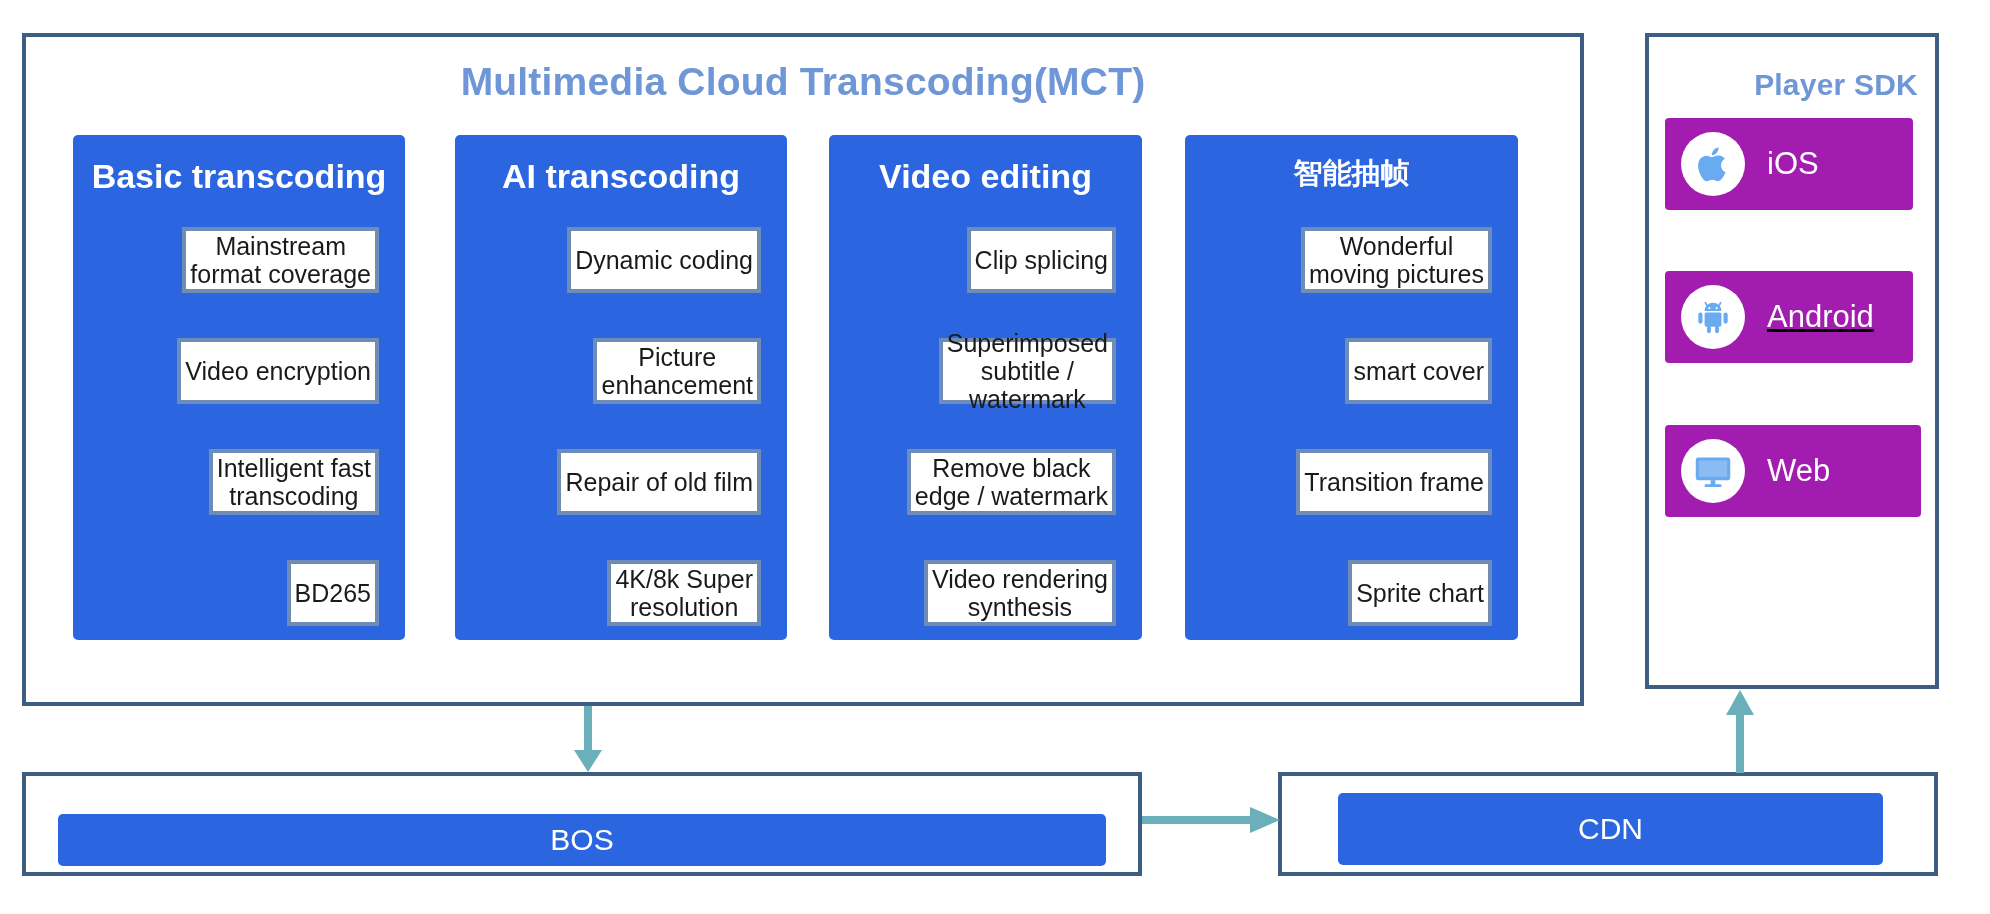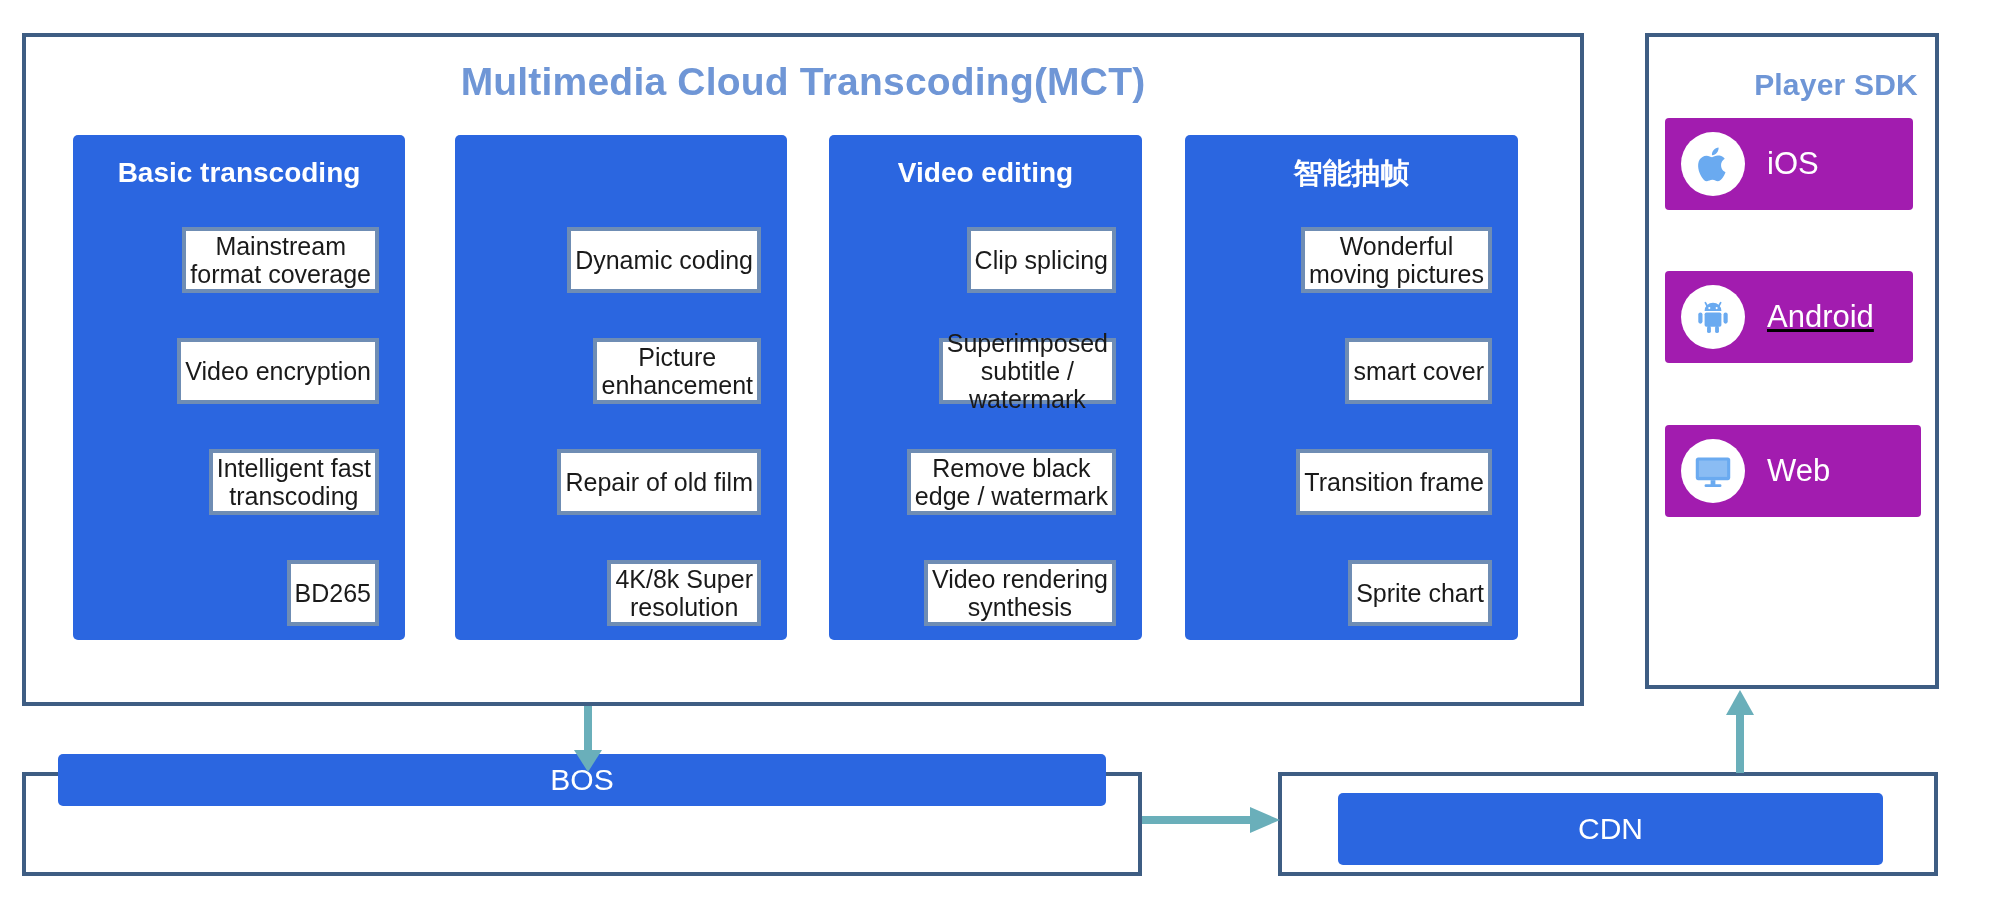--- a/index.html
+++ b/index.html
@@ -26,21 +26,21 @@
   .col{
     position:absolute;background:#2b66e0;border-radius:5px;box-sizing:border-box;
     top:135px;height:505px;
   }
   #col-0{left:73px;width:332px;}
   #col-1{left:455px;width:332px;}
   #col-2{left:829px;width:313px;}
   #col-3{left:1185px;width:333px;}
 
   .col-head{
-    color:#ffffff;font-weight:bold;font-size:28px;text-align:center;
+    color:#ffffff;font-weight:bold;font-size:34px;text-align:center;
     line-height:1;padding-top:24px;white-space:nowrap;
   }
   .col-head.cjk{font-family:"DejaVu Sans","Liberation Sans",sans-serif;font-size:29px;}
 
   .cards{position:absolute;left:0;right:0;top:78px;bottom:0;
          display:flex;flex-direction:column;justify-content:space-between;
          padding:14px 26px 14px 26px;box-sizing:border-box;align-items:flex-end;}
 
   .card{
     background:#ffffff;border:4px solid #6f8db4;box-sizing:border-box;
@@ -67,21 +67,21 @@
     display:flex;align-items:center;justify-content:center;flex:none;
   }
   .sdk-label{color:#ffffff;font-size:31px;margin-left:22px;white-space:nowrap;}
 
   
   .bar{
     position:absolute;background:#2b66e0;border-radius:5px;
     display:flex;align-items:center;justify-content:center;
     color:#ffffff;font-size:30px;
   }
-  #bos-bar{left:58px;top:754px;width:1048px;height:52px;}
+  #bos-bar{left:58px;top:814px;width:1048px;height:52px;}
   #cdn-bar{left:1338px;top:793px;width:545px;height:72px;}
 
   
   .arrow{position:absolute;}
   #arrow-mct-bos{left:570px;top:706px;width:36px;height:68px;}
   #arrow-bos-cdn{left:1142px;top:800px;width:140px;height:40px;}
   #arrow-cdn-sdk{left:1722px;top:689px;width:36px;height:84px;}
 </style>
 </head>
 <body>
@@ -103,20 +103,21 @@
       <div class="card">
           <span>Intelligent fast<br>transcoding</span>
         </div>
       <div class="card">
           <span>BD265</span>
         </div>
     </div>
   </div>
 
   <div class="col" id="col-1">
+    <div class="col-head">AI transcoding</div>
     <div class="cards">
       <div class="card">
           <span>Dynamic coding</span>
         </div>
       <div class="card">
           <span>Picture<br>enhancement</span>
         </div>
       <div class="card">
           <span>Repair of old film</span>
         </div>

